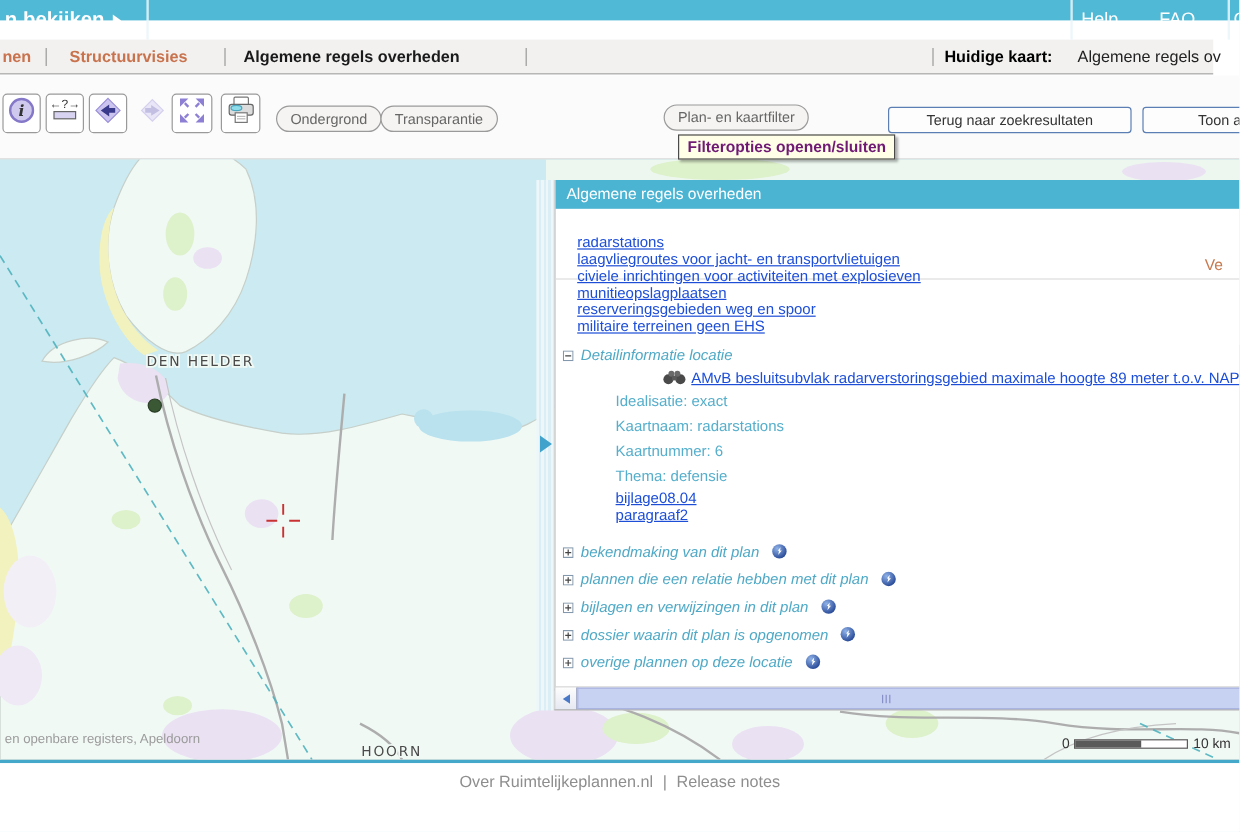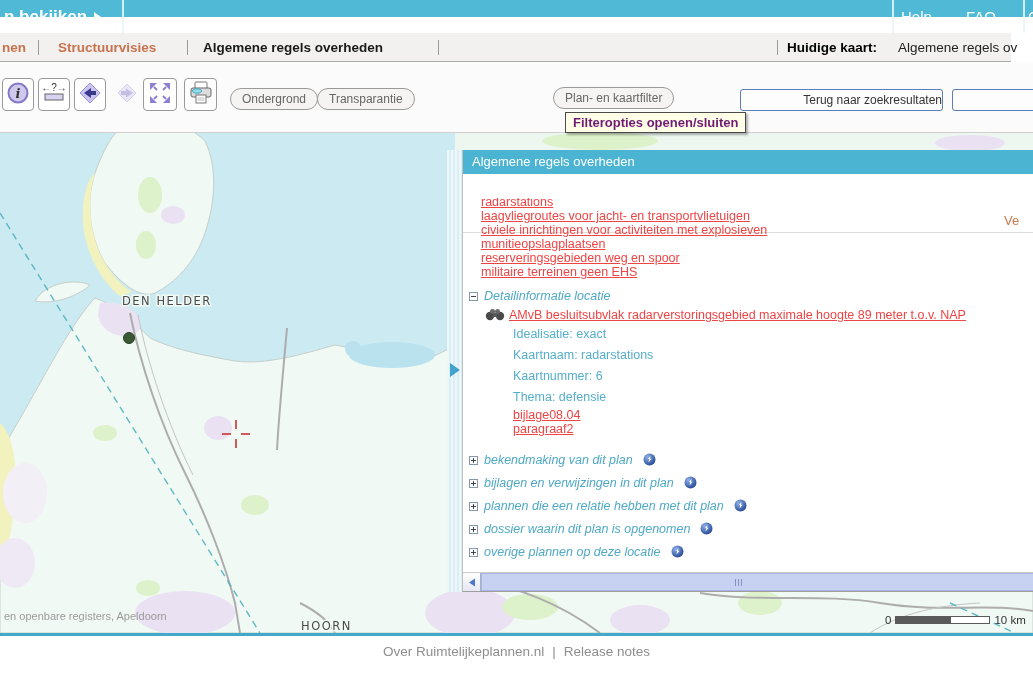--- a/index.html
+++ b/index.html
@@ -24,21 +24,21 @@
   .tab-active { color:#1A1A1A; font-weight:bold; }
   .tab-sep { position:absolute; top:7px; height:15px; width:1px; background:#9a9a9a; }
   
   .toolbar { position:absolute; left:0; top:63px; width:1033px; height:70px; background:#FBFBFB; border-bottom:1px solid #CFCFCF; }
   .ib { position:absolute; top:15px; width:32px; height:33px; background:#fff; border:1px solid #9a9a9a; border-radius:4px;
         display:flex; align-items:center; justify-content:center; cursor:pointer; }
   .ib.disabled { border-color:transparent; background:transparent; cursor:default; }
   .pill { position:absolute; top:25px; height:22px; line-height:20px; padding:0 11px; background:#F5F4F2;
           border:1px solid #9a9a9a; border-radius:11px; font-size:12px; color:#666; cursor:pointer; white-space:nowrap; }
   .bluebtn { position:absolute; top:26px; height:22px; line-height:20px; background:#FDFDFD; border:1px solid #5B7FB4;
-          border-radius:3px; font-size:12px; color:#333; text-align:right; cursor:pointer; white-space:nowrap; }
+          border-radius:3px; font-size:12px; color:#333; text-align:center; cursor:pointer; white-space:nowrap; }
   .tooltip { position:absolute; left:565px; top:112px; height:21px; line-height:19px; padding:0 7px;
           background:#FFFFE8; border:1px solid #4a4a4a; font-size:13px; font-weight:600; color:#701a75;
           box-shadow:2px 2px 2px rgba(0,0,0,.3); z-index:40; white-space:nowrap; }
   
   .map { position:absolute; left:0; top:133px; width:1033px; height:503px; background:#CBEAF1;
          border-bottom:3px solid #44A8CB; cursor:crosshair; }
   .map svg.base { position:absolute; left:0; top:0; }
   .attribution { position:absolute; left:4px; top:477px; font-size:11px; color:#9B9B9B; white-space:nowrap; }
   .scalebar { position:absolute; left:885px; top:481px; display:flex; align-items:center; font-size:11.5px; color:#333; }
   .scalebar .bar { display:flex; margin:0 4px; height:8px; width:95px; border:1px solid #5A5A5A; background:#fff; }
@@ -49,24 +49,24 @@
   .strip-arrow { position:absolute; left:3px; top:213px; width:0; height:0;
     border-top:7px solid transparent; border-bottom:7px solid transparent; border-left:10px solid #41A3CB; }
   .panel { position:absolute; left:462px; top:150px; width:571px; height:442px; background:#fff;
     border-left:1px solid #BFBFBF; border-bottom:1px solid #9E9E9E; z-index:20; font-size:12.5px; }
   .panel-header { height:24px; line-height:24px; background:#4BB4D2; color:#fff; padding-left:9px; font-size:13px; }
   .ve-row { position:relative; height:23px; border-bottom:1px solid #DCDCDC;margin-top:36px; }
   .ve-link { position:absolute; left:541px; top:3px; color:#C8794F; font-size:13px; cursor:pointer; }
   .panel-content { position:absolute; left:0; right:0; top:48px; bottom:20px; overflow:hidden; padding-left:18px; }
   .layer-links { list-style:none; margin-top:-3px; }
   .layer-links li { line-height:14px; }
-  a.navy { color:#ef4444; text-decoration:underline; cursor:pointer; }
+  a.navy { color:#1d4ed8; text-decoration:underline; cursor:pointer; }
   .detail-head { margin-top:10px; margin-left:-12px; }
   .sec-title { font-style:italic; color:#4FA9C6; margin-left:4px; }
-  .obj-row { margin-top:4px; margin-left:4px; white-space:nowrap; }
+  .obj-row { margin-top:4px; margin-left:4px; white-space:nowrap;text-align:right; }
   .obj-row svg { vertical-align:-2px; margin-right:4px; }
   .props { margin-left:32px; margin-top:2px; color:#55AECB; line-height:21px; }
   .doc-links { margin-left:32px; line-height:14px; }
   .sections { margin-top:14px; margin-left:-12px; }
   .sec-row { line-height:21px; white-space:nowrap; }
   .sec-row .help { margin-left:10px; vertical-align:-2px; }
   .expander { vertical-align:-1px; margin-right:2px; cursor:pointer; }
   .panel-scroll { position:absolute; left:0; right:0; bottom:0; height:19px; border-top:1px solid #CCC; display:flex; }
   .scroll-btn { width:18px; height:18px; background:linear-gradient(#FDFDFD,#E6E8F2); border-right:1px solid #A8B0CC;
     display:flex; align-items:center; justify-content:center; cursor:pointer; }
@@ -310,29 +310,29 @@
                 <line x1="2" y1="4.5" x2="7" y2="4.5" stroke="#444"></line>
                 <line x1="4.5" y1="2" x2="4.5" y2="7" stroke="#444"></line>
               </svg></span><span class="sec-title">bekendmaking van dit plan</span><span class="help"><svg width="13" height="13">
                 <circle cx="6.5" cy="6.5" r="6" fill="url(#hg)"></circle>
                 <path d="M7.5,3 L5,6 L6.2,6 L5.5,9.5 L8.5,5.8 L7,5.8 Z" fill="#FFF"></path>
               </svg></span></div>
         <div class="sec-row"><span class="expander"><svg width="9" height="9">
                 <rect x="0.5" y="0.5" width="8" height="8" fill="#FFF" stroke="#8398AC"></rect>
                 <line x1="2" y1="4.5" x2="7" y2="4.5" stroke="#444"></line>
                 <line x1="4.5" y1="2" x2="4.5" y2="7" stroke="#444"></line>
+              </svg></span><span class="sec-title">plannen die een relatie hebben met dit plan</span><span class="help"><svg width="13" height="13">
+                <circle cx="6.5" cy="6.5" r="6" fill="url(#hg)"></circle>
+                <path d="M7.5,3 L5,6 L6.2,6 L5.5,9.5 L8.5,5.8 L7,5.8 Z" fill="#FFF"></path>
+              </svg></span></div>
+        <div class="sec-row"><span class="expander"><svg width="9" height="9">
+                <rect x="0.5" y="0.5" width="8" height="8" fill="#FFF" stroke="#8398AC"></rect>
+                <line x1="2" y1="4.5" x2="7" y2="4.5" stroke="#444"></line>
+                <line x1="4.5" y1="2" x2="4.5" y2="7" stroke="#444"></line>
               </svg></span><span class="sec-title">bijlagen en verwijzingen in dit plan</span><span class="help"><svg width="13" height="13">
-                <circle cx="6.5" cy="6.5" r="6" fill="url(#hg)"></circle>
-                <path d="M7.5,3 L5,6 L6.2,6 L5.5,9.5 L8.5,5.8 L7,5.8 Z" fill="#FFF"></path>
-              </svg></span></div>
-        <div class="sec-row"><span class="expander"><svg width="9" height="9">
-                <rect x="0.5" y="0.5" width="8" height="8" fill="#FFF" stroke="#8398AC"></rect>
-                <line x1="2" y1="4.5" x2="7" y2="4.5" stroke="#444"></line>
-                <line x1="4.5" y1="2" x2="4.5" y2="7" stroke="#444"></line>
-              </svg></span><span class="sec-title">plannen die een relatie hebben met dit plan</span><span class="help"><svg width="13" height="13">
                 <circle cx="6.5" cy="6.5" r="6" fill="url(#hg)"></circle>
                 <path d="M7.5,3 L5,6 L6.2,6 L5.5,9.5 L8.5,5.8 L7,5.8 Z" fill="#FFF"></path>
               </svg></span></div>
         <div class="sec-row"><span class="expander"><svg width="9" height="9">
                 <rect x="0.5" y="0.5" width="8" height="8" fill="#FFF" stroke="#8398AC"></rect>
                 <line x1="2" y1="4.5" x2="7" y2="4.5" stroke="#444"></line>
                 <line x1="4.5" y1="2" x2="4.5" y2="7" stroke="#444"></line>
               </svg></span><span class="sec-title">dossier waarin dit plan is opgenomen</span><span class="help"><svg width="13" height="13">
                 <circle cx="6.5" cy="6.5" r="6" fill="url(#hg)"></circle>
                 <path d="M7.5,3 L5,6 L6.2,6 L5.5,9.5 L8.5,5.8 L7,5.8 Z" fill="#FFF"></path>

